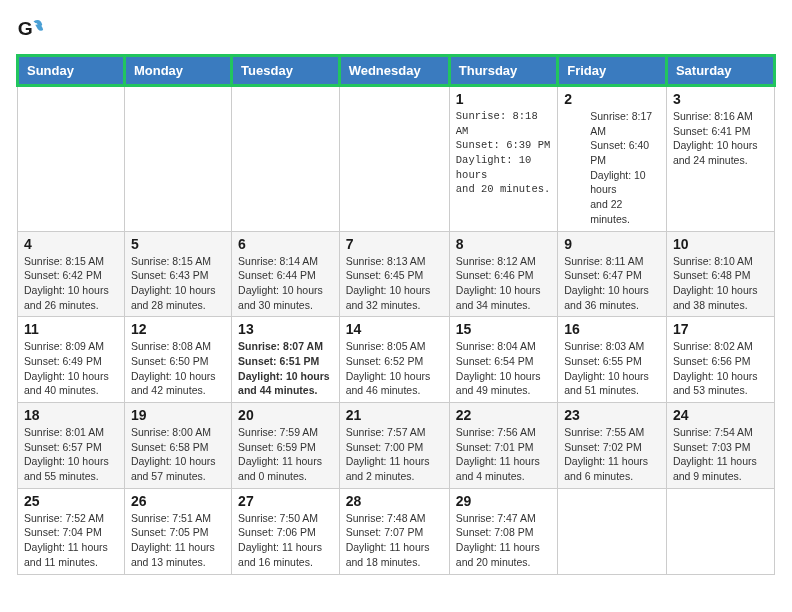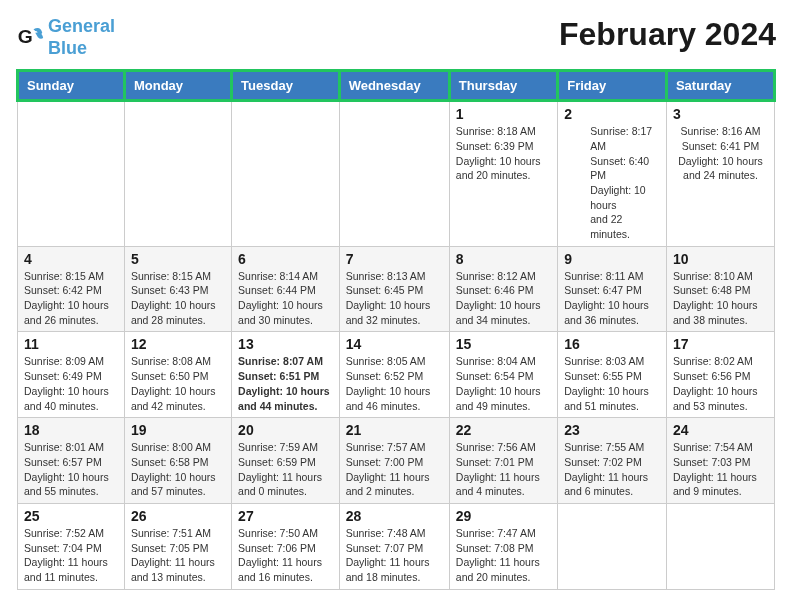--- a/index.html
+++ b/index.html
@@ -91,29 +91,22 @@
 </head>
 <body>
 
 <div class="header-area">
   <div class="logo">
     <svg class="logo-icon" viewBox="0 0 32 32">
       <text x="2" y="22" font-size="22" font-weight="bold" fill="#1a1a1a">G</text>
       <path d="M20 6 Q28 2 30 10 Q28 14 24 12 Q26 8 22 8 Z" fill="#4a9fd4"></path>
       <path d="M22 10 Q30 8 31 16 Q28 18 25 15 Z" fill="#4a9fd4"></path>
     </svg>
-    <div>
-      <div class="logo-text">
-        <span>General</span><br>
-        <span style="color:#4a9fd4;">Blue</span>
-      </div>
-    </div>
   </div>
   <div class="title-area">
-    <div class="month-year">February 2024</div>
   </div>
 </div>
 
 <table>
   <thead>
     <tr>
     <th>Sunday</th>
         <th>Monday</th>
         <th>Tuesday</th>
         <th>Wednesday</th>
@@ -123,35 +116,35 @@
       </tr>
   </thead>
   <tbody id="calendar-body">
   <tr>
         <td class="empty-cell"></td>
         <td class="empty-cell"></td>
         <td class="empty-cell"></td>
         <td class="empty-cell"></td>
         <td>
           <div class="day-num">1</div>
-          <div class="day-info" style="white-space: pre-line;">Sunrise: 8:18 AM
+          <div class="day-info" style="white-space: pre-line; font-family: Liberation Mono, monospace;">Sunrise: 8:18 AM
 Sunset: 6:39 PM
 Daylight: 10 hours
 and 20 minutes.</div>
         </td>
         <td>
           <div class="day-num">2</div>
           <div class="day-info" style="white-space: pre-line; margin-left: 26px;">Sunrise: 8:17 AM
 Sunset: 6:40 PM
 Daylight: 10 hours
 and 22 minutes.</div>
         </td>
         <td>
           <div class="day-num">3</div>
-          <div class="day-info" style="white-space: pre-line; text-align: center;">Sunrise: 8:16 AM
+          <div class="day-info" style="white-space: pre-line;">Sunrise: 8:16 AM
 Sunset: 6:41 PM
 Daylight: 10 hours
 and 24 minutes.</div>
         </td>
       </tr>
       <tr>
         <td>
           <div class="day-num">4</div>
           <div class="day-info" style="white-space: pre-line;">Sunrise: 8:15 AM
 Sunset: 6:42 PM

